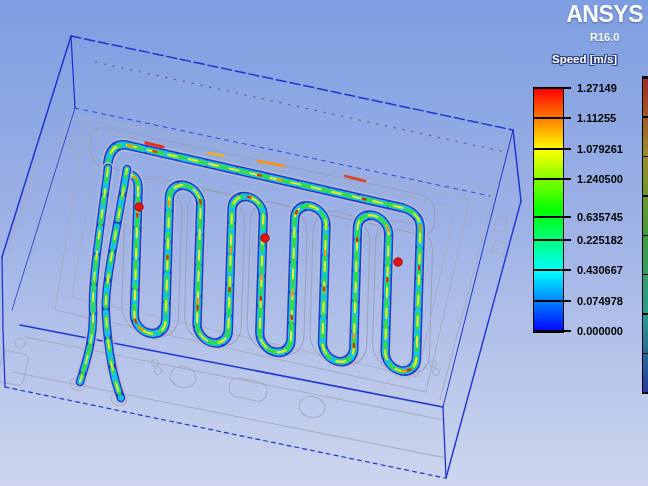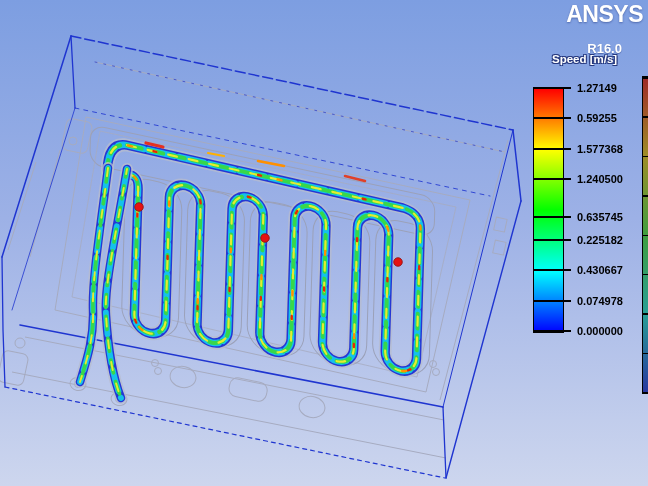--- a/index.html
+++ b/index.html
@@ -4,21 +4,21 @@
 <style>
   html,body{margin:0;padding:0;}
   body{width:648px;height:486px;overflow:hidden;position:relative;
        font-family:"Liberation Sans",sans-serif;}
   .viewport-bg{position:absolute;inset:0;width:648px;height:486px;}
   svg.scene{position:absolute;left:0;top:0;}
   
   .logo{position:absolute;top:3px;right:5px;text-align:center;color:#fff;line-height:1;}
   .logo .brand{font-size:23px;font-weight:bold;letter-spacing:-0.5px;
                text-shadow:0 1px 2px rgba(20,40,110,.45);}
-  .logo .release{font-size:13px;font-weight:bold;margin-top:16px;
+  .logo .release{font-size:11px;font-weight:bold;margin-top:6px;
                  text-shadow:0 1px 1px rgba(20,40,110,.45);}
   
   .legend-title{position:absolute;left:552px;top:53px;font-size:11.5px;font-weight:bold;color:#fff;
                 text-shadow:1px 1px 0 #27397e,-1px -1px 0 #27397e,1px -1px 0 #27397e,-1px 1px 0 #27397e;}
   .colorbar{position:absolute;left:533px;top:88px;width:29px;height:243px;border:1px solid #000;box-sizing:content-box;}
   .tick{position:absolute;left:533px;display:flex;align-items:center;height:12px;}
   .tick-line{width:38px;height:1.4px;background:#000;flex:none;}
   .tick-label{margin-left:6px;font-size:11px;font-weight:bold;color:#000;white-space:nowrap;}
   
   .strip{position:absolute;right:0;top:76px;width:5px;height:316px;
@@ -135,25 +135,25 @@
 </div>
 
 <div class="legend-title">Speed [m/s]</div>
 <div class="colorbar" style="background: linear-gradient(rgb(255, 0, 0), rgb(255, 128, 0), rgb(255, 255, 0), rgb(128, 255, 0), rgb(0, 255, 0), rgb(0, 255, 128), rgb(0, 255, 255), rgb(0, 128, 255), rgb(0, 0, 255));"></div>
 <div class="tick" style="top:82px">
     <span class="tick-line"></span>
     <span class="tick-label">1.27149</span>
   </div>
 <div class="tick" style="top:112px">
     <span class="tick-line"></span>
-    <span class="tick-label">0.59255</span>
+    <span class="tick-label">1.11255</span>
   </div>
 <div class="tick" style="top:143px">
     <span class="tick-line"></span>
-    <span class="tick-label">1.577368</span>
+    <span class="tick-label">1.079261</span>
   </div>
 <div class="tick" style="top:173px">
     <span class="tick-line"></span>
     <span class="tick-label">1.240500</span>
   </div>
 <div class="tick" style="top:211px">
     <span class="tick-line"></span>
     <span class="tick-label">0.635745</span>
   </div>
 <div class="tick" style="top:234px">

